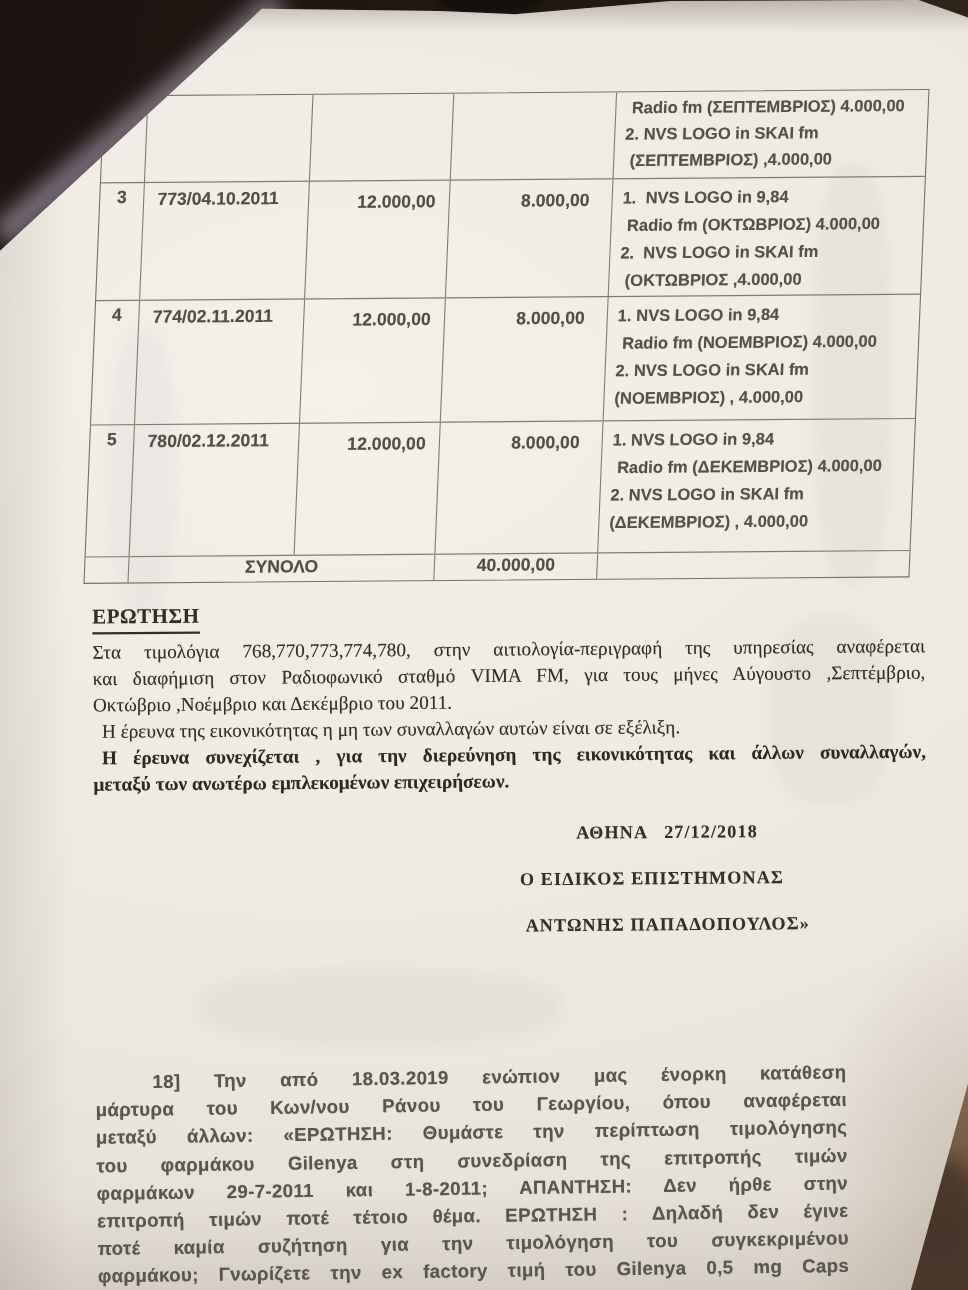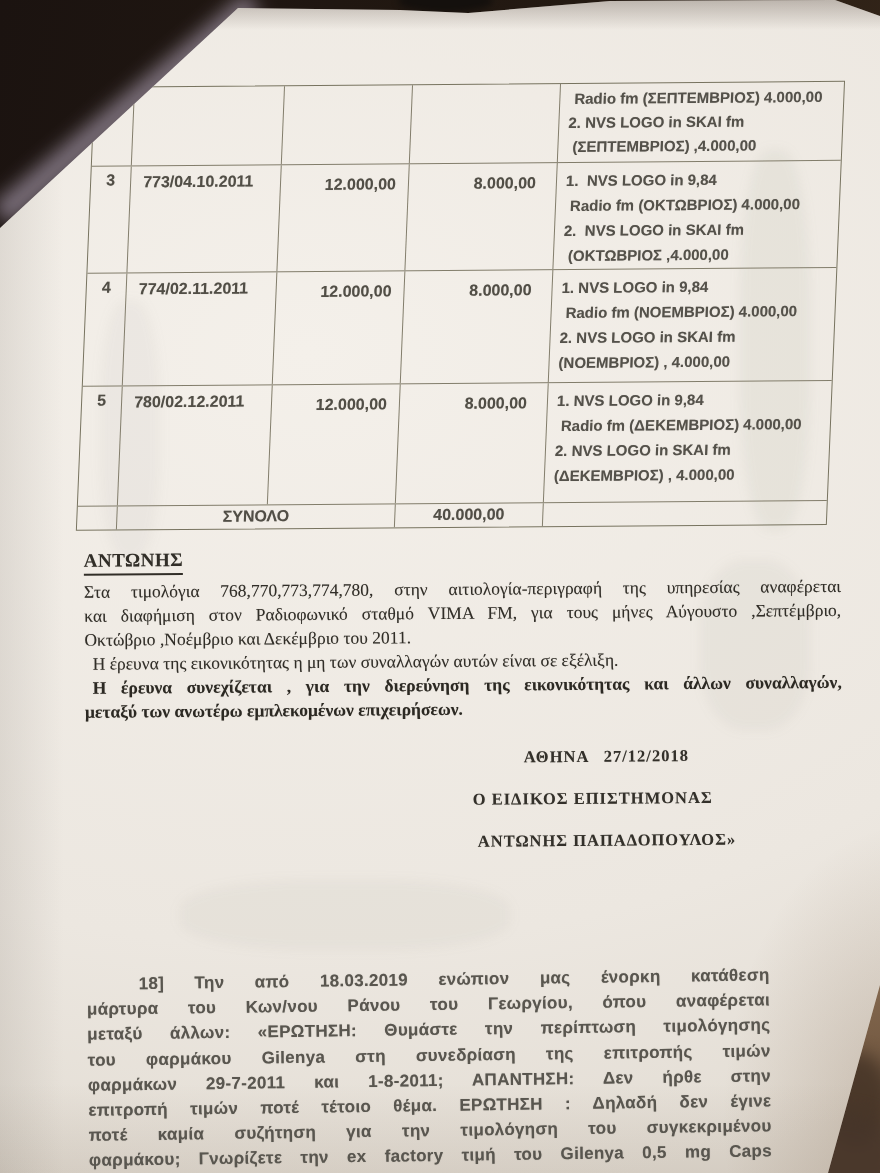--- a/index.html
+++ b/index.html
@@ -158,21 +158,21 @@
         <div class="trow r-total">
           <div class="cell c-num"></div>
           <div class="c-span">ΣΥΝΟΛΟ</div>
           <div class="c-tot">40.000,00</div>
           <div class="cell"></div>
         </div>
 
       </div>
 
       <div class="note">
-        <div class="note-heading">ΑΝΤΩΝΗΣ</div>
+        <div class="note-heading">ΕΡΩΤΗΣΗ</div>
         <div class="nline just">Στα τιμολόγια 768,770,773,774,780, στην αιτιολογία-περιγραφή της υπηρεσίας αναφέρεται</div>
         <div class="nline just">και διαφήμιση στον Ραδιοφωνικό σταθμό VIMA FM, για τους μήνες Αύγουστο ,Σεπτέμβριο,</div>
         <div class="nline">Οκτώβριο ,Νοέμβριο και Δεκέμβριο του 2011.</div>
         <div class="nline ind">Η έρευνα της εικονικότητας η μη των συναλλαγών αυτών είναι σε εξέλιξη.</div>
         <div class="nline bold ind just">Η έρευνα συνεχίζεται , για την διερεύνηση της εικονικότητας και άλλων συναλλαγών,</div>
         <div class="nline bold">μεταξύ των ανωτέρω εμπλεκομένων επιχειρήσεων.</div>
       </div>
 
       <div class="sig">
         <div class="place-date">ΑΘΗΝΑ   27/12/2018</div>

